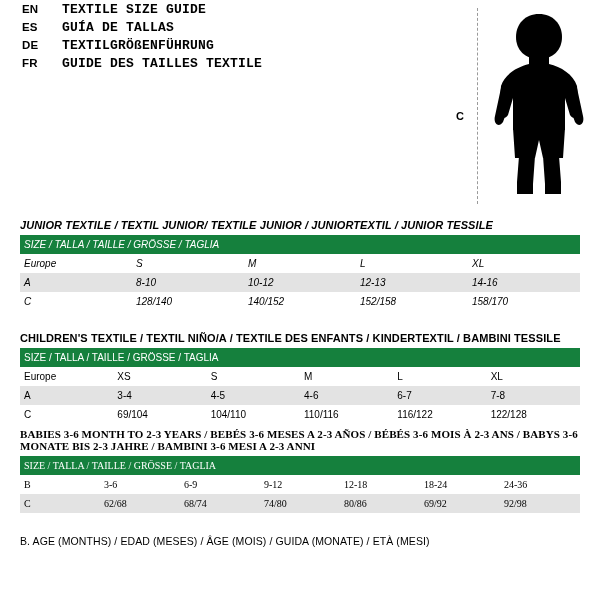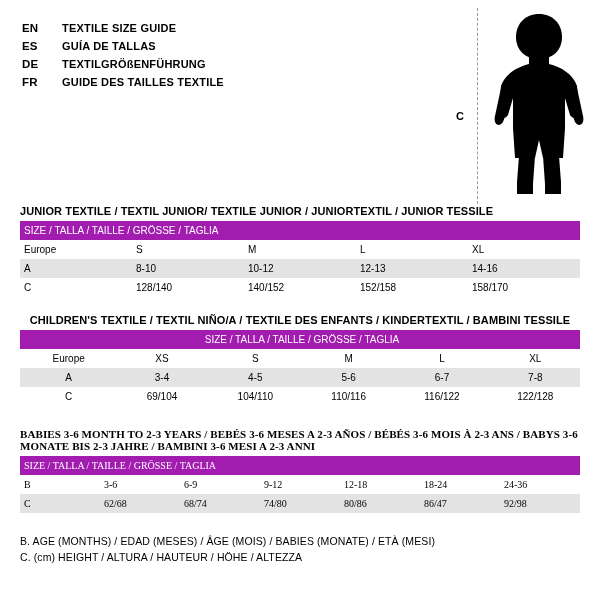--- a/index.html
+++ b/index.html
@@ -18,38 +18,39 @@
     position: relative;
     width: 600px;
     height: 600px;
     box-sizing: border-box;
   }
 
   
   .header {
     position: absolute;
     left: 22px;
-    top: 22px;
+    top: 2px;
     width: 420px;
   }
   .header-row {
     display: flex;
     align-items: baseline;
     height: 18px;
   }
   .header-lang {
     width: 40px;
     font-size: 11.5px;
     font-weight: bold;
     letter-spacing: 0.2px;
   }
   .header-title {
-    font-size: 11px;
+    font-size: 13px;
     font-weight: bold;
     letter-spacing: 0.2px;
+    font-family: Liberation Mono, monospace;
   }
 
   
   .figure {
     position: absolute;
     left: 455px;
     top: 8px;
     width: 135px;
     height: 200px;
   }
@@ -91,21 +92,21 @@
     width: 560px;
     table-layout: fixed;
   }
   table.sizes td {
     font-size: 10px;
     padding: 3px 0 3px 4px;
     vertical-align: middle;
     line-height: 13px;
   }
   tr.head td {
-    background: #a21caf;
+    background: #15803d;
     color: #ffffff;
     font-weight: normal;
     font-size: 10px;
     padding-top: 3px;
     padding-bottom: 3px;
   }
   tr.light td {
     background: #e3e3e3;
   }
   tr.white td {
@@ -167,21 +168,21 @@
 
         <path d="M24 116 L76 116 L74 146 L54 146 L50 128 L46 146 L26 146 Z"></path>
 
         <path d="M30 144 L46 144 L44 172 L44 182 L28 182 L28 170 Z"></path>
 
         <path d="M54 144 L70 144 L72 170 L72 182 L56 182 L56 172 Z"></path>
       </g>
     </svg>
   </div>
 
-  <div class="section" style="top:205px;">
+  <div class="section" style="top:219px;font-style:italic;">
     <div class="section-title">JUNIOR TEXTILE / TEXTIL JUNIOR/ TEXTILE JUNIOR / JUNIORTEXTIL / JUNIOR TESSILE</div>
     <table class="sizes">
       <tbody>
           <tr class="head">
         <td colspan="5">SIZE / TALLA / TAILLE / GRÖSSE / TAGLIA</td>
       </tr>
       <tr class="white">
         <td class="label-col">Europe</td>
         <td>S</td>
         <td>M</td>
@@ -199,40 +200,40 @@
         <td class="label-col">C</td>
         <td>128/140</td>
         <td>140/152</td>
         <td>152/158</td>
         <td>158/170</td>
       </tr>
     </tbody>
       </table>
   </div>
 
-  <div class="section" style="top:314px;text-align:center;">
+  <div class="section" style="top:332px;">
     <div class="section-title">CHILDREN'S TEXTILE / TEXTIL NIÑO/A / TEXTILE DES ENFANTS / KINDERTEXTIL / BAMBINI TESSILE</div>
     <table class="sizes">
       <tbody>
           <tr class="head">
         <td colspan="6">SIZE / TALLA / TAILLE / GRÖSSE / TAGLIA</td>
       </tr>
       <tr class="white">
         <td class="label-col">Europe</td>
         <td>XS</td>
         <td>S</td>
         <td>M</td>
         <td>L</td>
         <td>XL</td>
       </tr>
       <tr class="light">
         <td class="label-col">A</td>
         <td>3-4</td>
         <td>4-5</td>
-        <td>5-6</td>
+        <td>4-6</td>
         <td>6-7</td>
         <td>7-8</td>
       </tr>
       <tr class="white">
         <td class="label-col">C</td>
         <td>69/104</td>
         <td>104/110</td>
         <td>110/116</td>
         <td>116/122</td>
         <td>122/128</td>
@@ -256,25 +257,24 @@
         <td>12-18</td>
         <td>18-24</td>
         <td>24-36</td>
       </tr>
       <tr class="light">
         <td class="label-col">C</td>
         <td>62/68</td>
         <td>68/74</td>
         <td>74/80</td>
         <td>80/86</td>
-        <td>86/47</td>
+        <td>69/92</td>
         <td>92/98</td>
       </tr>
     </tbody>
       </table>
   </div>
 
   <div class="footnotes" style="top:533px;">
-    <div class="footnote">B. AGE (MONTHS) / EDAD (MESES) / ÂGE (MOIS) / BABIES (MONATE) / ETÀ (MESI)</div>
-    <div class="footnote">C. (cm) HEIGHT / ALTURA / HAUTEUR / HÖHE / ALTEZZA</div>
+    <div class="footnote">B. AGE (MONTHS) / EDAD (MESES) / ÂGE (MOIS) / GUIDA (MONATE) / ETÀ (MESI)</div>
   </div>
 
 </div>
 
 </body></html>

